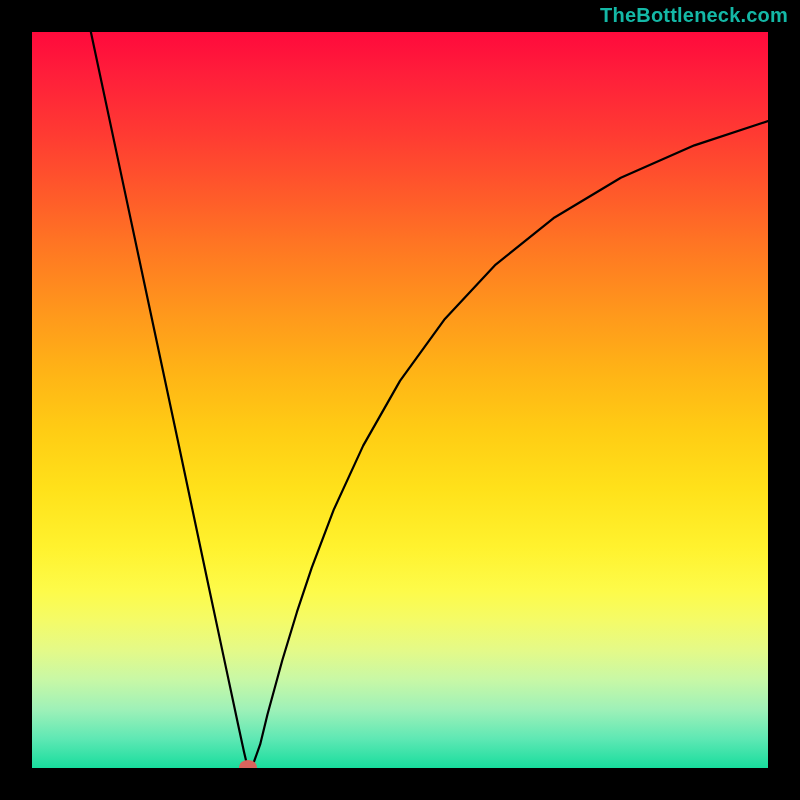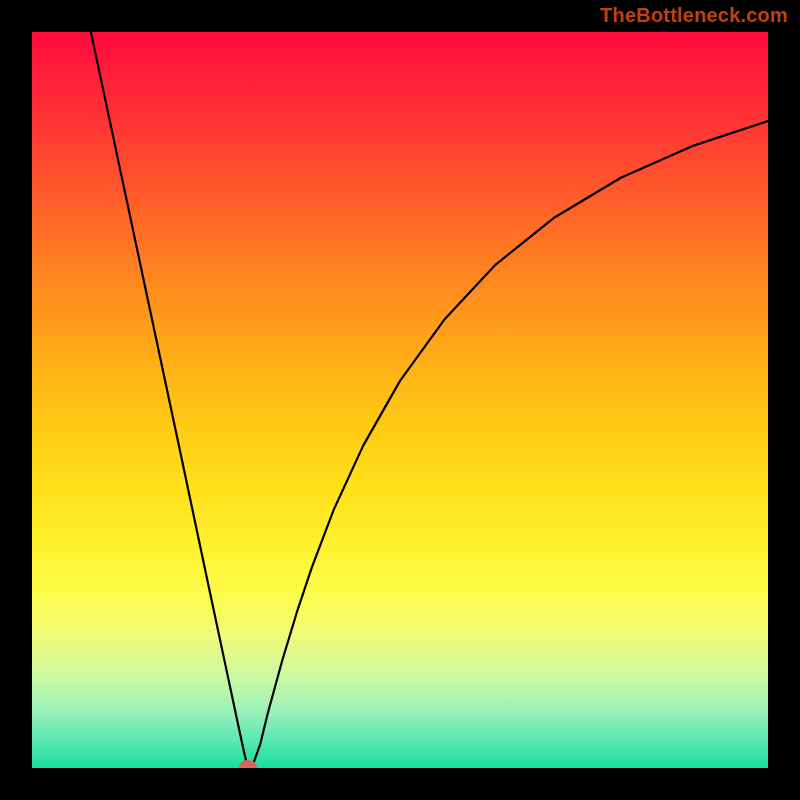--- a/index.html
+++ b/index.html
@@ -14,21 +14,21 @@
   .frame {
     position: relative;
     width: 800px;
     height: 800px;
     background: #000;
   }
   .watermark {
     position: absolute;
     top: 4px;
     right: 12px;
-    color: #c2410c;
+    color: #14b8a6;
     font-size: 20px;
     font-weight: bold;
     letter-spacing: 0.2px;
     z-index: 5;
   }
   .plot-area {
     position: absolute;
     left: 32px;
     top: 32px;
     width: 736px;

